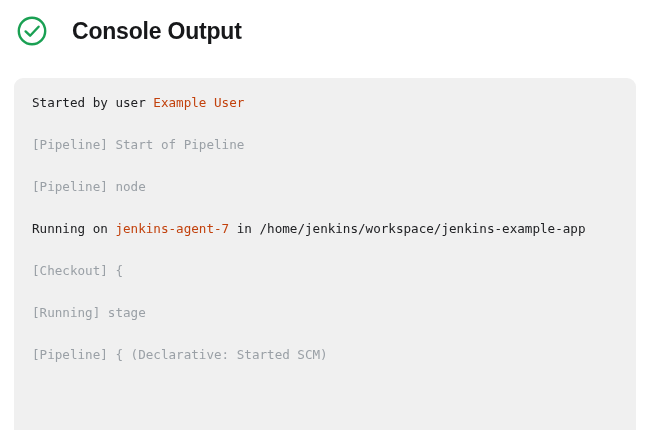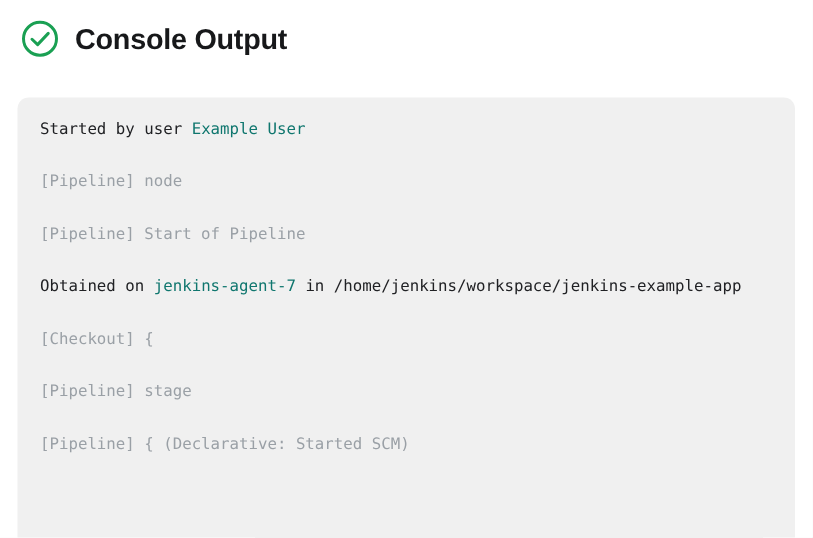--- a/index.html
+++ b/index.html
@@ -20,21 +20,21 @@
     width: 650px;
     height: 430px;
     background: #ffffff;
     box-sizing: border-box;
   }
 
   
   .header {
     display: flex;
     align-items: center;
-    gap: 12px;
+    gap: 24px;
     padding: 14px 0 0 16px;
     height: 48px;
     box-sizing: border-box;
   }
   .status-icon {
     width: 32px;
     height: 32px;
     flex: 0 0 32px;
     display: block;
   }
@@ -75,45 +75,45 @@
     display: block;
     white-space: pre-wrap;
     word-break: break-all;
   }
 
   .log-line.muted {
     color: #9aa0a6;
   }
 
   .tok-link {
-    color: #0f766e;
+    color: #c2410c;
   }
 </style>
 </head>
 <body>
 
 <div class="page">
 
   <div class="header">
     <span class="status-icon">
       <svg viewBox="0 0 32 32" width="32" height="32" aria-hidden="true">
         <circle cx="16" cy="16" r="13.2" fill="none" stroke="#1aa053" stroke-width="2.4"></circle>
         <path d="M9.6 16.4 L14.1 20.7 L22.6 11.7" fill="none" stroke="#1aa053" stroke-width="2.4" stroke-linecap="round" stroke-linejoin="round"></path>
       </svg>
     </span>
     <h1 class="page-title">Console Output</h1>
   </div>
 
   <div class="console-panel">
     <pre class="console-log"><span class="log-line"><span>Started by user </span><span class="tok-link">Example User</span></span>
+<span class="log-line muted"><span>[Pipeline] Start of Pipeline</span></span>
 <span class="log-line muted"><span>[Pipeline] node</span></span>
-<span class="log-line muted"><span>[Pipeline] Start of Pipeline</span></span>
-<span class="log-line"><span>Obtained on </span><span class="tok-link">jenkins-agent-7</span><span> in /home/jenkins/workspace/jenkins-example-app</span></span>
+<span class="log-line"><span>Running on </span><span class="tok-link">jenkins-agent-7</span><span> in /home/jenkins/workspace/jenkins-example-app</span></span>
 <span class="log-line muted"><span>[Checkout] {</span></span>
-<span class="log-line muted"><span>[Pipeline] stage</span></span>
+<span class="log-line muted"><span>[Running] stage</span></span>
 <span class="log-line muted"><span>[Pipeline] { (Declarative: Started SCM)</span></span>
 
 
 
 
 
 
 </pre>
   </div>
 

